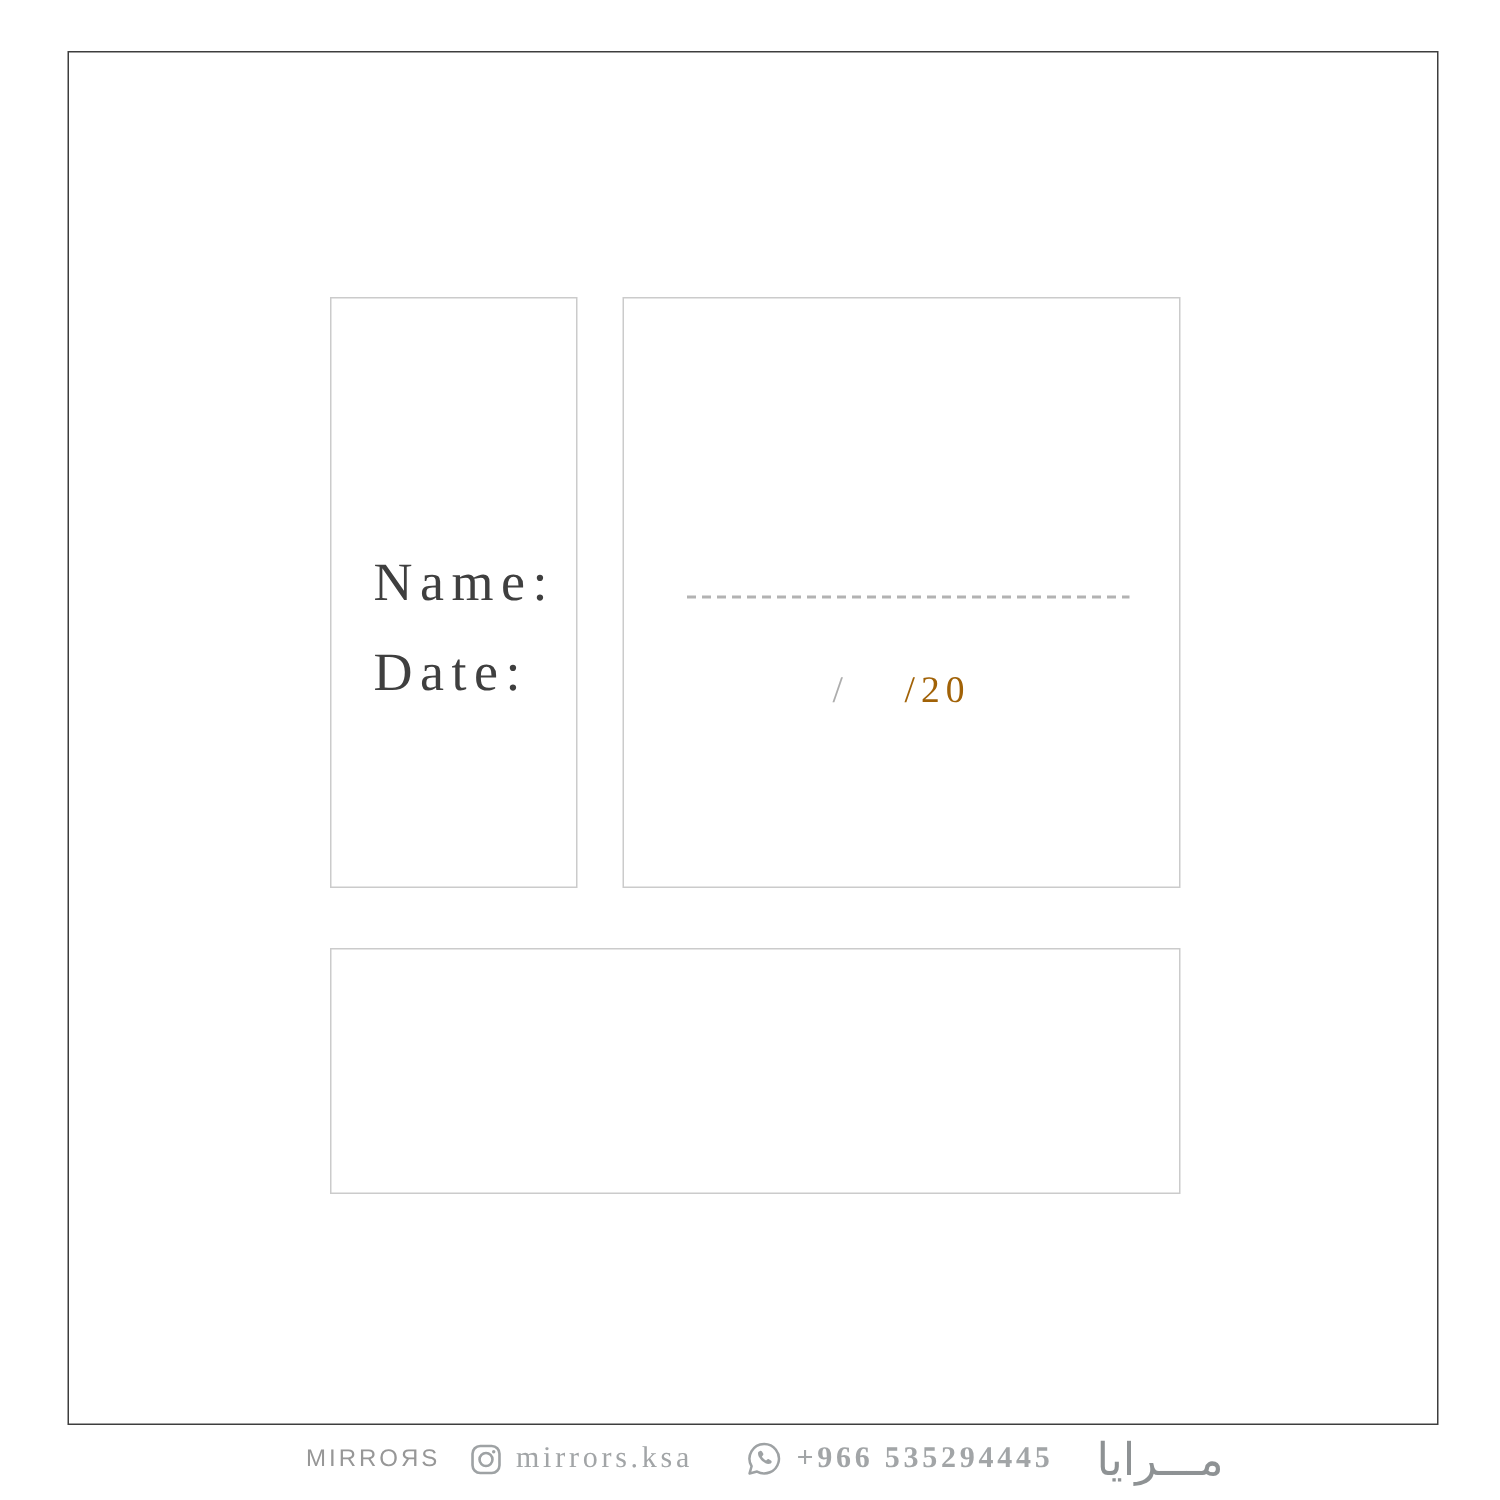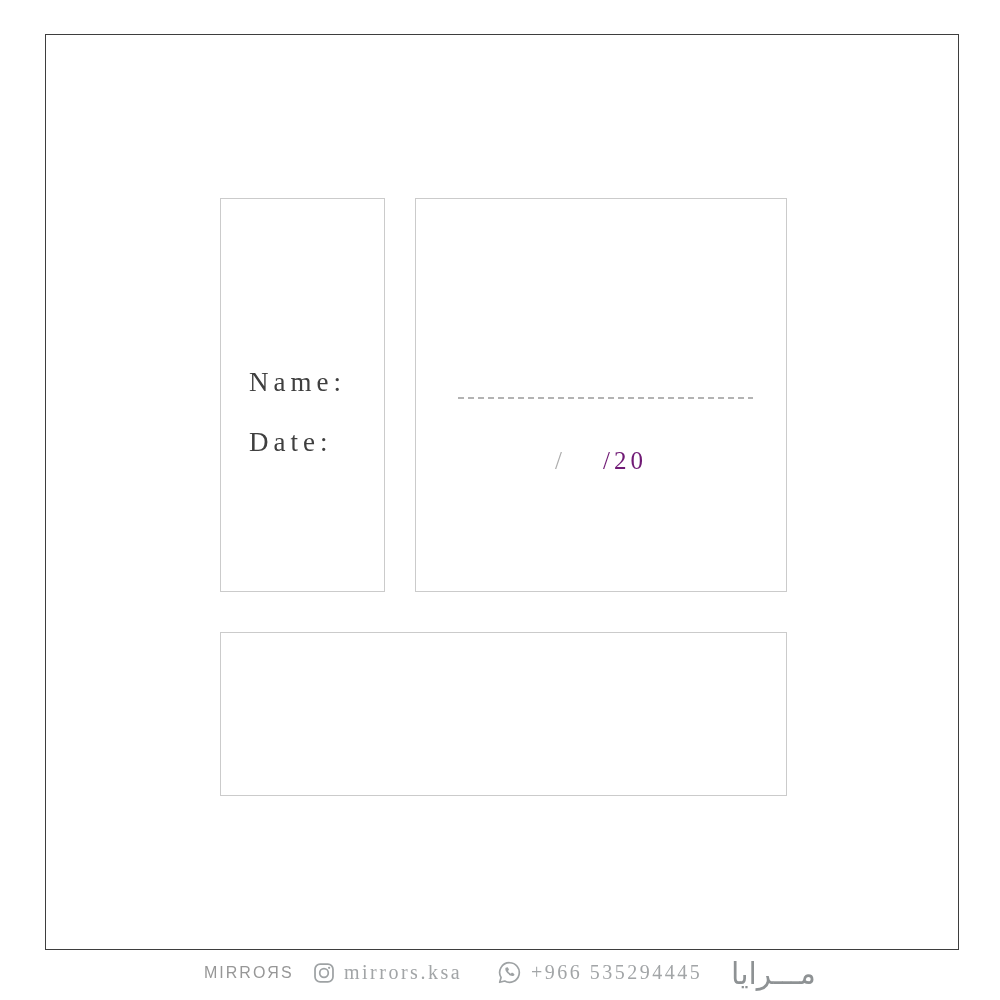--- a/index.html
+++ b/index.html
@@ -35,21 +35,21 @@
     background: #ffffff;
     box-sizing: border-box;
   }
   .labels-box   { left: 220px; top: 198px; width: 165px; height: 394px; }
   .fill-box     { left: 415px; top: 198px; width: 372px; height: 394px; }
   .notes-box    { left: 220px; top: 632px; width: 567px; height: 164px; }
 
   .field-label {
     position: absolute;
     left: 28px;
-    font-size: 27px;
+    font-size: 36px;
     letter-spacing: 5px;
     color: #3f3f3f;
     font-weight: 400;
   }
   .name-label { top: 168px; }
   .date-label { top: 228px; }
 
   .name-dash-line {
     position: absolute;
     left: 42px;
@@ -64,21 +64,21 @@
     right: 0;
     top: 248px;
     display: flex;
     justify-content: center;
     align-items: baseline;
     font-size: 25px;
     letter-spacing: 3px;
   }
   .date-placeholder .slash { color: #adadad; }
   .date-placeholder .gap   { display: inline-block; width: 38px; }
-  .date-placeholder .year  { color: #701a75; letter-spacing: 4px; }
+  .date-placeholder .year  { color: #a16207; letter-spacing: 4px; }
 
   
   .footer {
     position: absolute;
     left: 0;
     top: 952px;
     width: 1000px;
     height: 48px;
     background: #ffffff;
   }
@@ -92,21 +92,21 @@
   .brand-logo {
     left: 204px;
     top: 12px;
     font-family: "Liberation Sans", sans-serif;
     font-size: 16px;
     font-weight: 500;
     letter-spacing: 2px;
     color: #979797;
   }
   .instagram-group { left: 313px; top: 9px; }
-  .whatsapp-group  { left: 497px; top: 8px; }
+  .whatsapp-group  { left: 497px; top: 8px; font-weight: bold; }
   .footer-icon { display: inline-block; line-height: 0; }
   .handle-text, .phone-text {
     font-family: "Liberation Serif", serif;
     font-size: 20px;
     letter-spacing: 2.5px;
     color: #a2a5a7;
     margin-left: 9px;
   }
   .brand-arabic {
     left: 731px;

